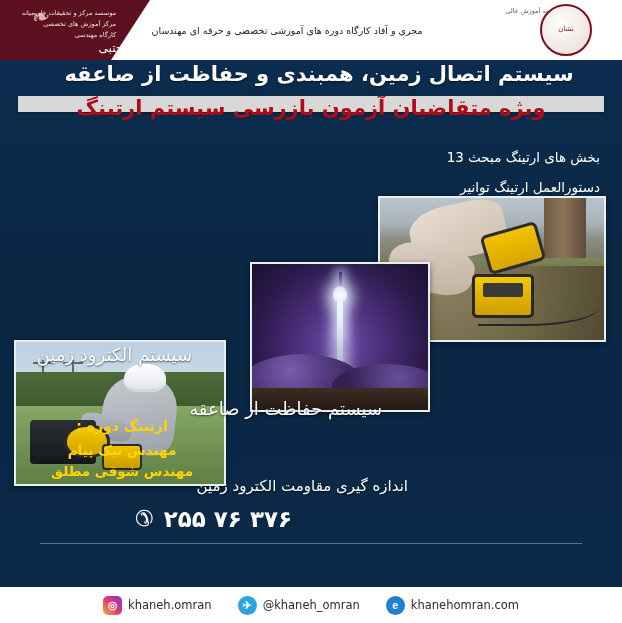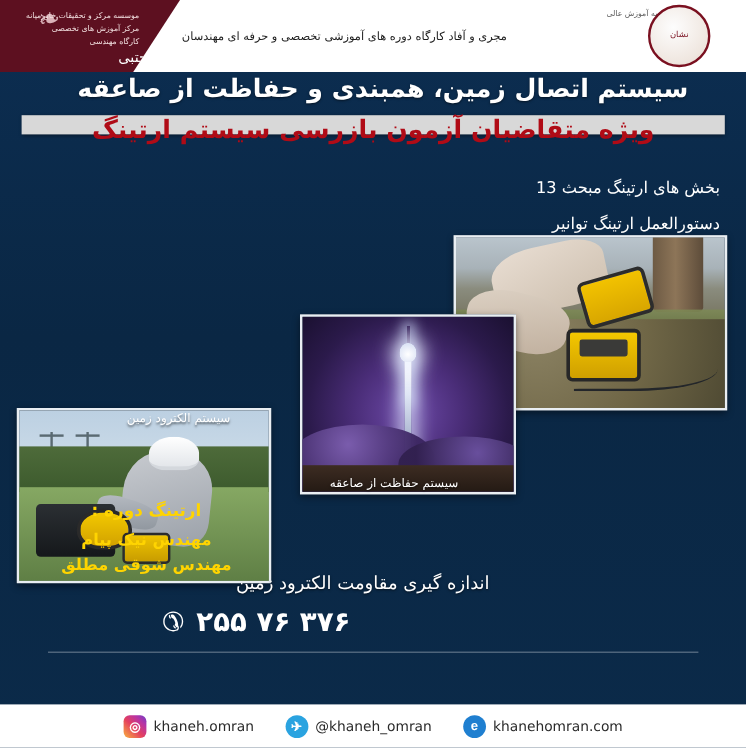--- a/index.html
+++ b/index.html
@@ -265,21 +265,21 @@
   #photo-field .devicey {
     position: absolute; bottom: 14px; left: 86px; width: 40px; height: 26px;
     background: linear-gradient(180deg,#f0c500,#c89c00);
     border: 2px solid #2b2b2b; border-radius: 4px;
   }
 
   
   .caption {
     position: absolute; color: #fff; direction: rtl;
     font-family: "DejaVu Sans", sans-serif;
-    font-size: 10px; white-space: nowrap;
+    font-size: 18px; white-space: nowrap;
     text-shadow: 0 1px 2px rgba(0,0,0,.6);
   }
   #cap-electrode { top: 344px; right: 430px; }
   #cap-lightning { top: 398px; right: 240px; }
   #cap-resistance { top: 477px; right: 214px; font-size: 15px; }
 
   
   .instructors {
     position: absolute; top: 418px; right: 400px;
     text-align: center; direction: rtl; width: 200px;

